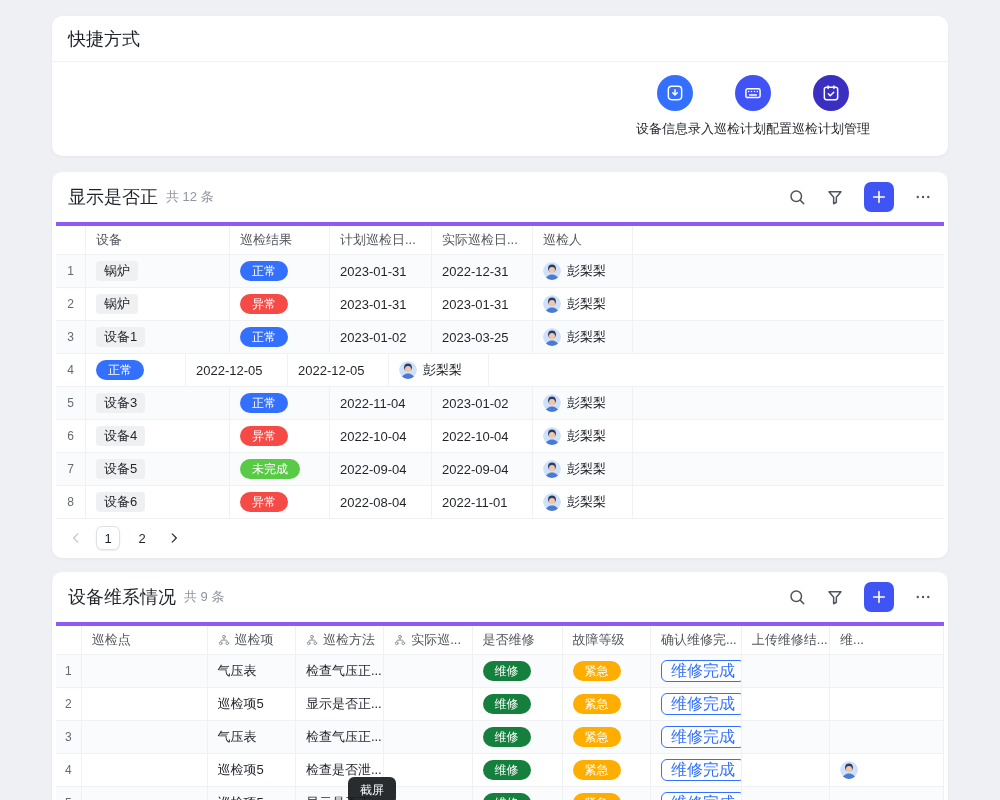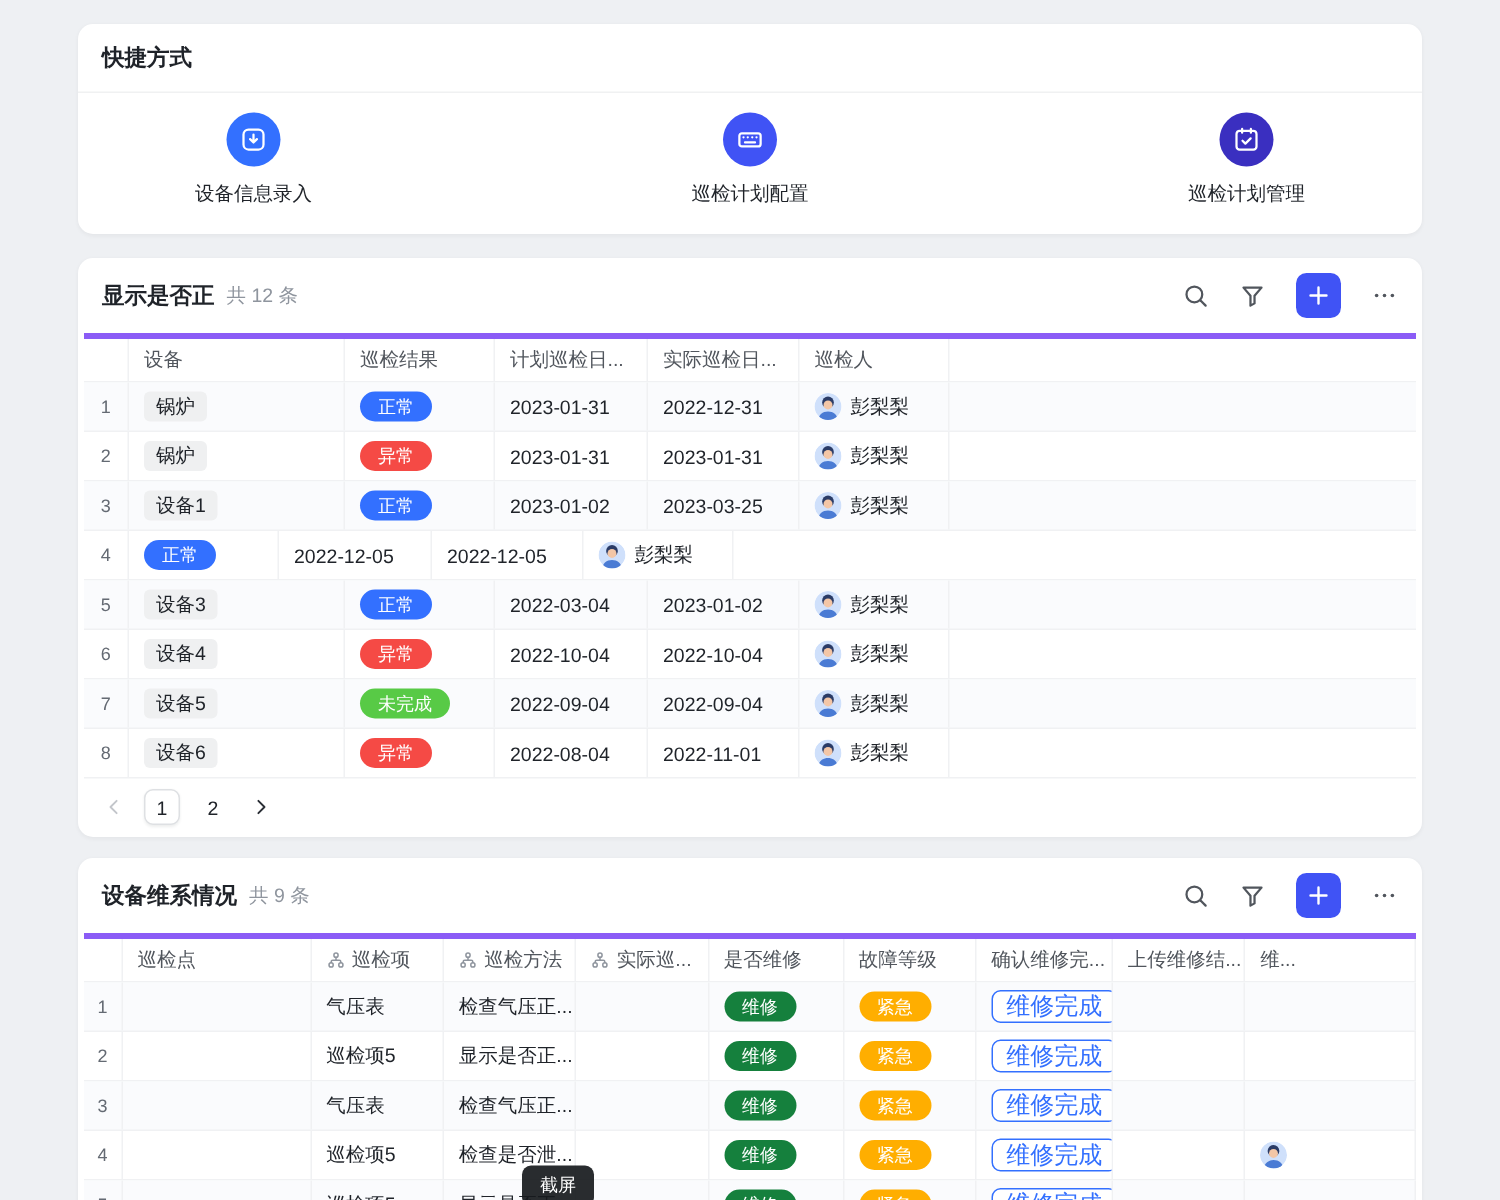--- a/index.html
+++ b/index.html
@@ -7,24 +7,24 @@
   body{position:relative;overflow:hidden;background:#eef0f3;color:#1f2329;
        font-family:"Liberation Sans","DejaVu Sans",sans-serif;font-size:13px}
   .card{position:absolute;left:52px;width:896px;background:#fff;border-radius:10px;
         overflow:hidden;box-shadow:0 1px 3px rgba(31,35,41,.05)}
   .card-shortcuts{top:16px;height:140px}
   .card-inspection{top:172px;height:386px}
   .card-maintenance{top:572px;height:248px}
 
   .card-head{display:flex;align-items:center;height:50px;padding:0 16px}
   .shortcuts-head{height:46px;border-bottom:1px solid #f0f1f2}
-  .card-title{font-size:15px;font-weight:700}
+  .card-title{font-size:18px;font-weight:400}
   .card-count{margin-left:8px;color:#8f959e}
 
-  .shortcut-row{display:flex;justify-content:space-between;padding:13px 78px 0}
+  .shortcut-row{display:flex;justify-content:flex-end;padding:13px 78px 0}
   .shortcut{display:flex;flex-direction:column;align-items:center;gap:9px;cursor:pointer}
   .sc-icon{width:36px;height:36px;border-radius:50%;display:flex;align-items:center;justify-content:center}
   .sc0{background:#3370ff}.sc1{background:#2e62f0}.sc2{background:#4053f5}.sc3{background:#3a2fc0}
 
   .tools{margin-left:auto;display:flex;align-items:center;gap:20px}
   .tool-btn{display:flex;align-items:center;justify-content:center;cursor:pointer}
   .add-btn{width:30px;height:30px;border-radius:7px;background:#4053f5}
 
   .tbl{margin:0 4px}
   .tr{display:flex;height:33px;border-bottom:1px solid #f0f1f3}
@@ -233,21 +233,21 @@
       </div>
 
       <div class="tr">
         <div class="td c-no">5</div>
         <div class="td c-device">
             <span class="tag">设备3</span>
           </div>
         <div class="td c-result">
             <span class="badge" data-type="normal">正常</span>
           </div>
-        <div class="td c-plan">2022-03-04</div>
+        <div class="td c-plan">2022-11-04</div>
         <div class="td c-actual">2023-01-02</div>
         <div class="td c-person">
             <svg class="avatar" viewBox="0 0 24 24">
               <use href="#av"></use>
             </svg>
             <span>彭梨梨</span>
           </div>
         <div class="td filler"></div>
       </div>
 

